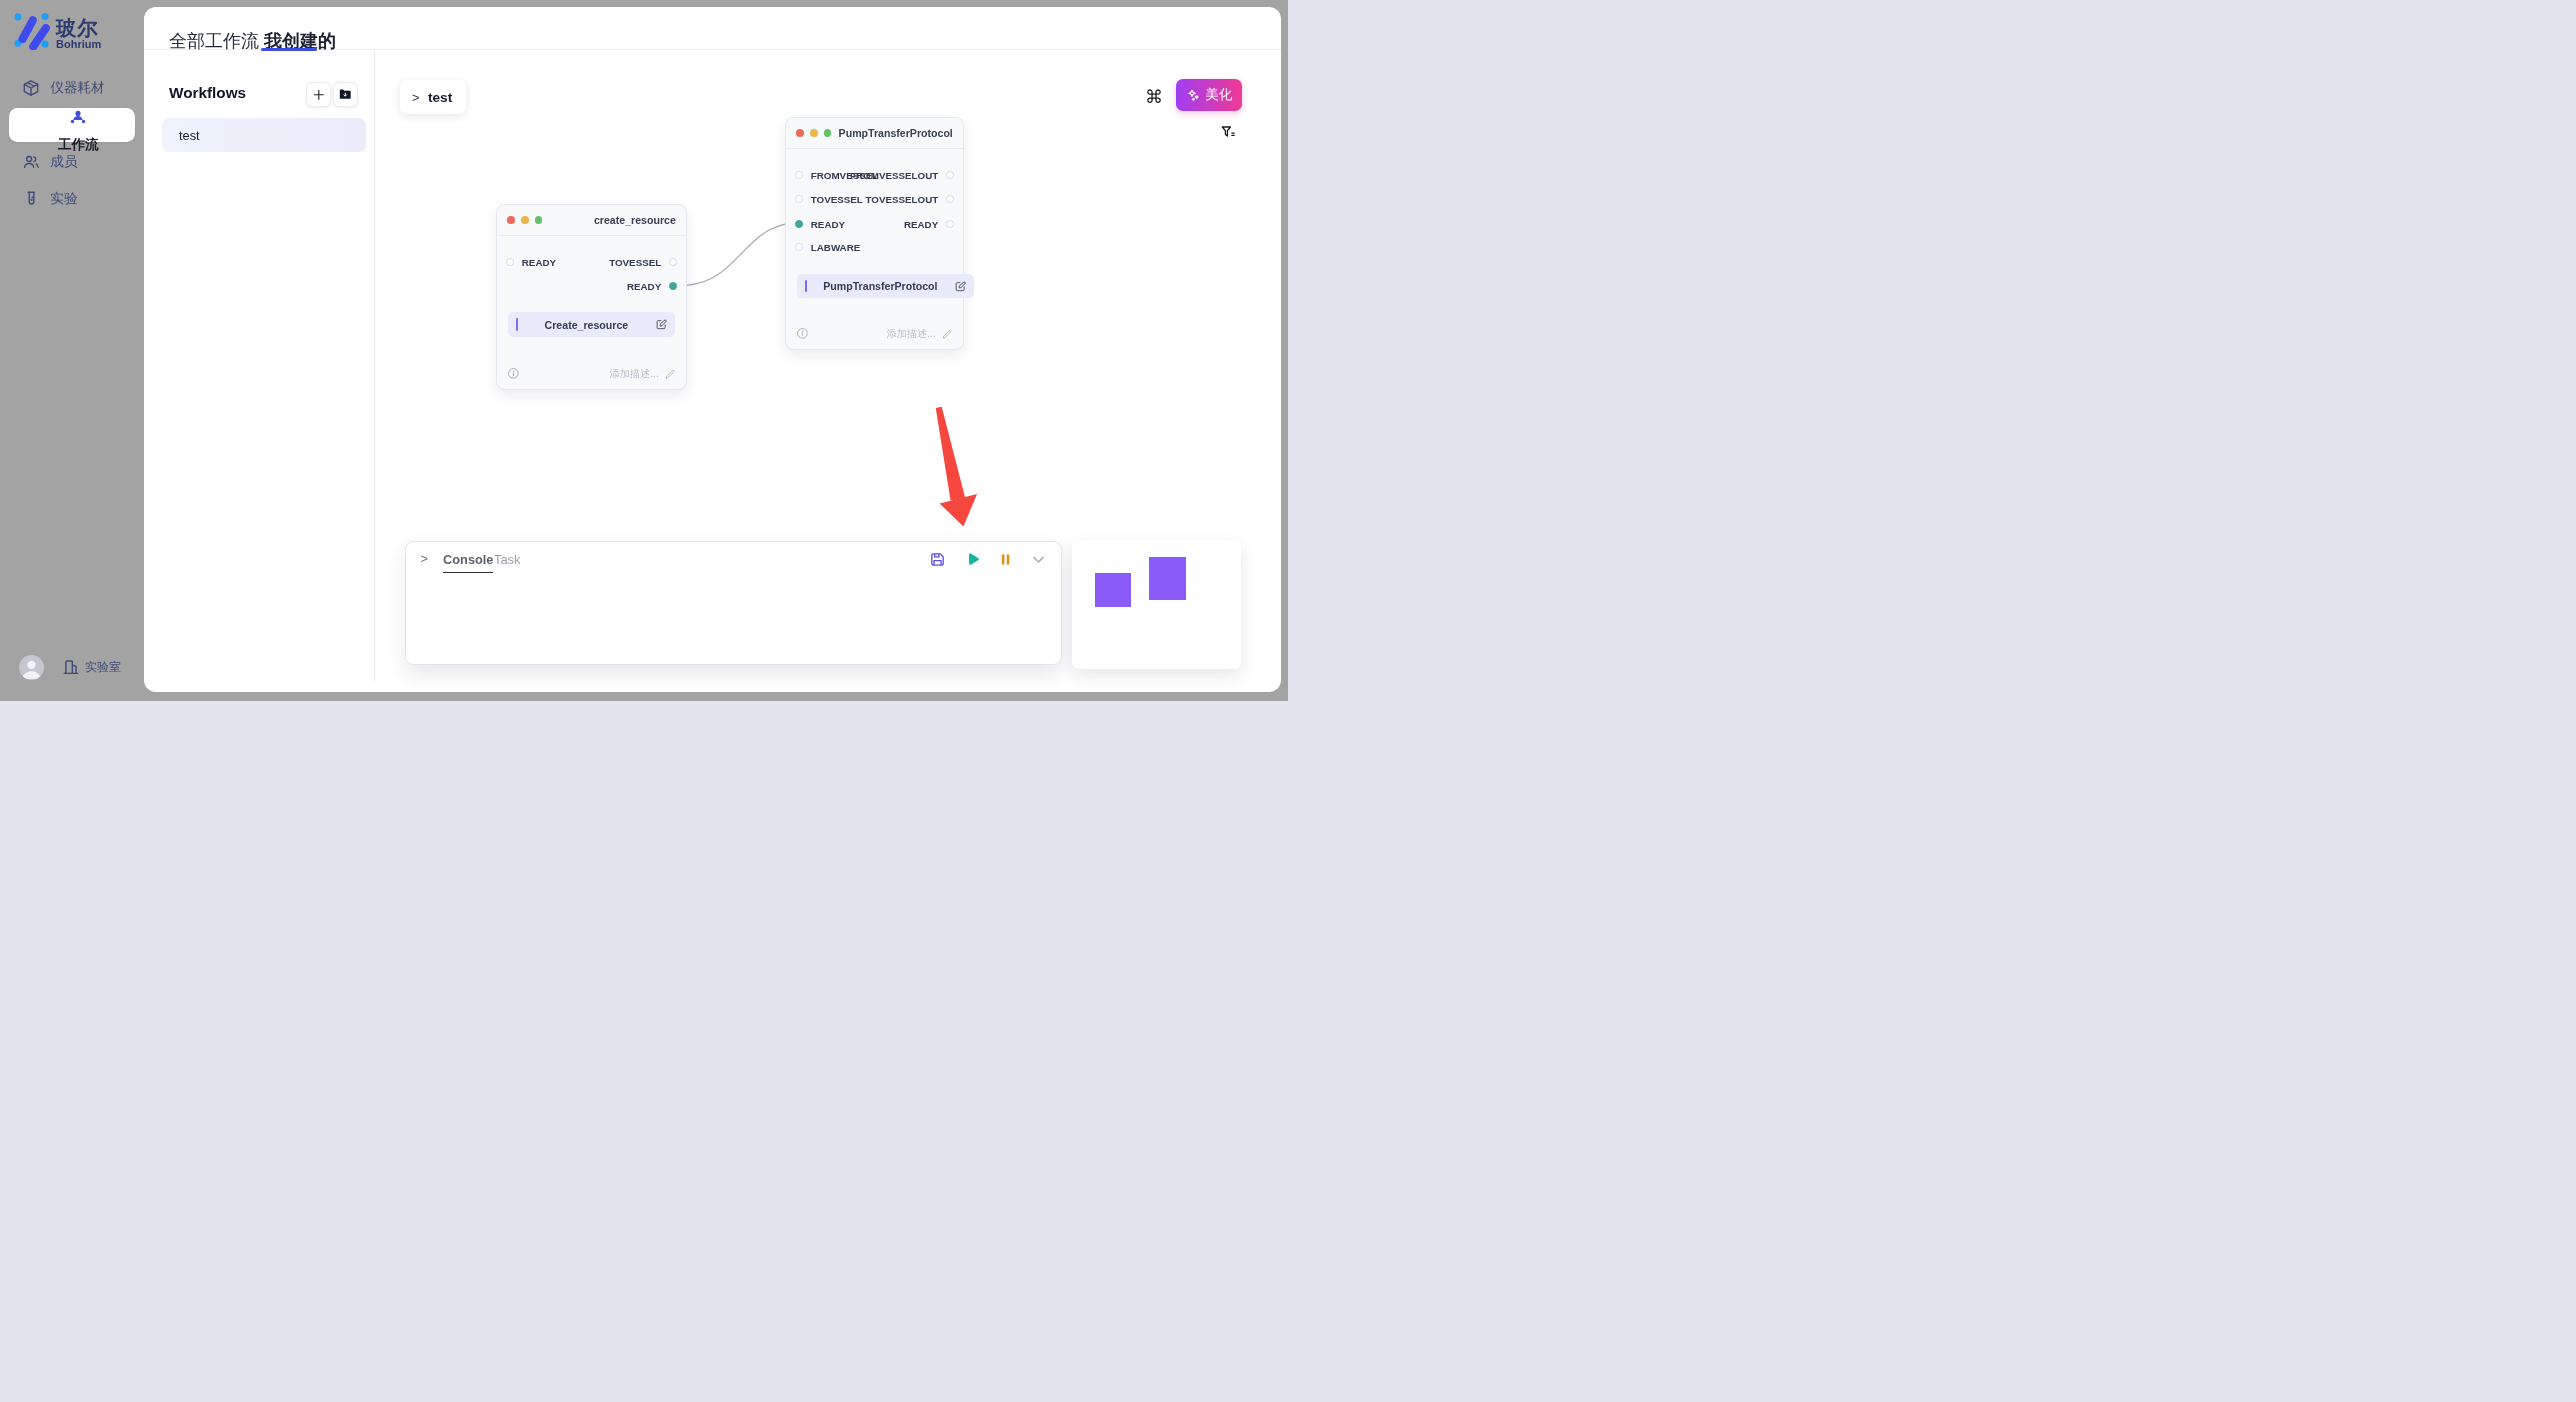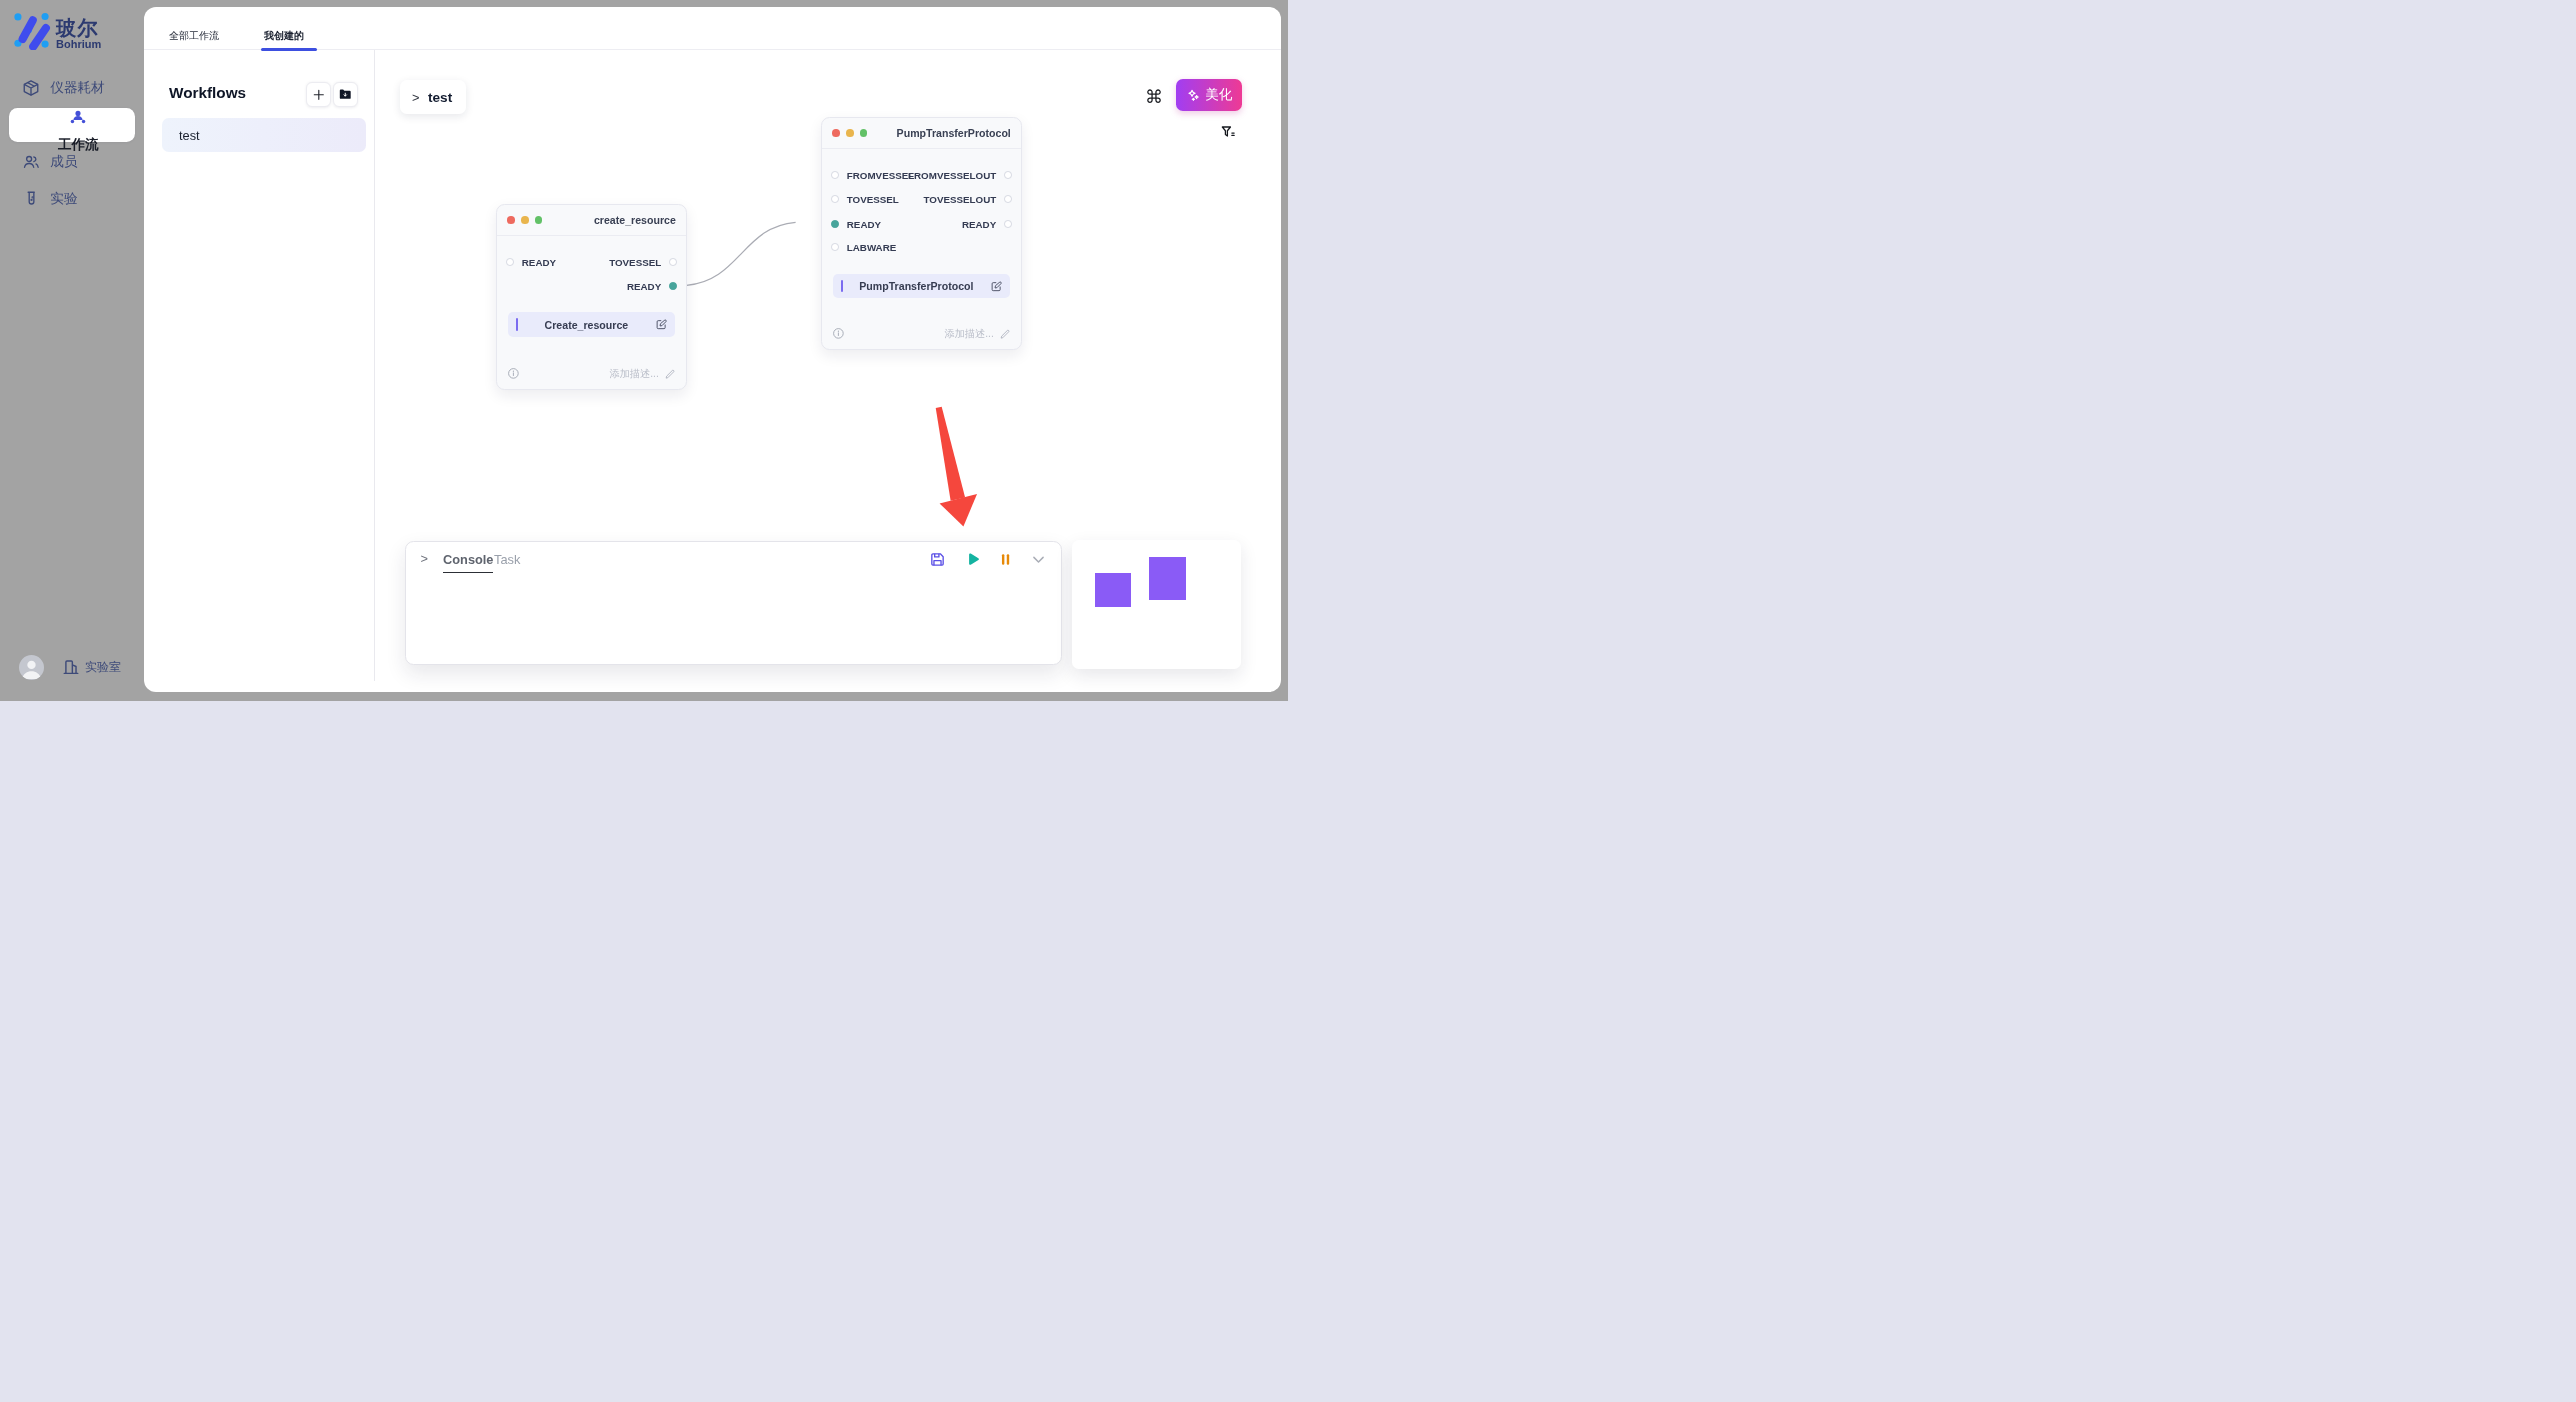--- a/index.html
+++ b/index.html
@@ -11,21 +11,21 @@
   .brand-sub{font-size:11px;font-weight:bold;color:#2c3a70;}
   .side-item{position:absolute;left:8.5px;width:126px;height:34px;border-radius:8.5px;
              display:flex;align-items:center;gap:10.2px;padding-left:13.6px;box-sizing:border-box;
              color:#3d4a79;font-size:13.6px;cursor:pointer;}
   .side-item .ico{width:18px;height:18px;color:#3d4a79;flex:0 0 auto;display:flex;}
   .side-item.active{background:#ffffff;color:#191d28;font-weight:bold;box-shadow:0 0.9px 2.6px rgba(30,30,70,.06);}
   .side-item.active .ico{color:#4450d8;}
   
   .card{position:absolute;left:144px;top:6.8px;width:1137px;height:685px;background:#ffffff;border-radius:12px;}
   .tabline{position:absolute;left:144px;top:49px;width:1137px;height:0.9px;background:#ededf2;}
-  .tab{position:absolute;top:29px;font-size:10px;color:#272c3a;cursor:pointer;}
+  .tab{position:absolute;top:29px;font-size:18px;color:#272c3a;cursor:pointer;}
   .tab.active{font-weight:bold;color:#1b2130;}
   .tab-underline{position:absolute;left:261px;top:48px;width:56px;height:2.6px;border-radius:1.7px;background:#3d4fe0;}
   
   .panel-title{position:absolute;left:169px;top:84px;font-size:15.3px;font-weight:800;color:#0f1627;}
   .mini-btn{position:absolute;top:82px;width:23px;height:23px;border-radius:6px;background:#fff;
             border:0.9px solid #ececf1;box-shadow:0 0.9px 2.6px rgba(30,30,60,.08);
             display:flex;align-items:center;justify-content:center;cursor:pointer;}
   .wf-item{position:absolute;left:162px;top:118px;width:204px;height:34px;border-radius:6.8px;
            background:linear-gradient(90deg,#eef3fc,#ecebfa);display:flex;align-items:center;
            padding-left:17px;box-sizing:border-box;font-size:12.8px;color:#1a202e;cursor:pointer;}
@@ -251,21 +251,21 @@
         </span>
       <span class="desc-ph">添加描述...</span>
       <span class="pencil-ic">
         <svg viewBox="0 0 24 24" width="12" height="12" fill="none" stroke="currentColor" stroke-width="1.7" stroke-linecap="round" stroke-linejoin="round">
           <path d="m4.5 19.5.8-3.2L16.6 5a1.9 1.9 0 0 1 2.7 2.7L8 19z"></path>
         </svg>
         </span>
     </div>
   </div>
 
-  <div class="node" style="left:821px;top:117px;width:201px;height:233px;">
+  <div class="node" style="left:785px;top:117px;width:179px;height:233px;">
     <div class="node-header">
       <div class="tdots">
         <div class="tdot" style="background:#ee6a5f;"></div>
           <div class="tdot" style="background:#e9b54d;"></div>
           <div class="tdot" style="background:#62c167;"></div>
       </div>
       <div class="node-title">PumpTransferProtocol</div>
     </div>
     <div class="port-row left" style="top:51px;">
       <div class="port-dot"></div>

